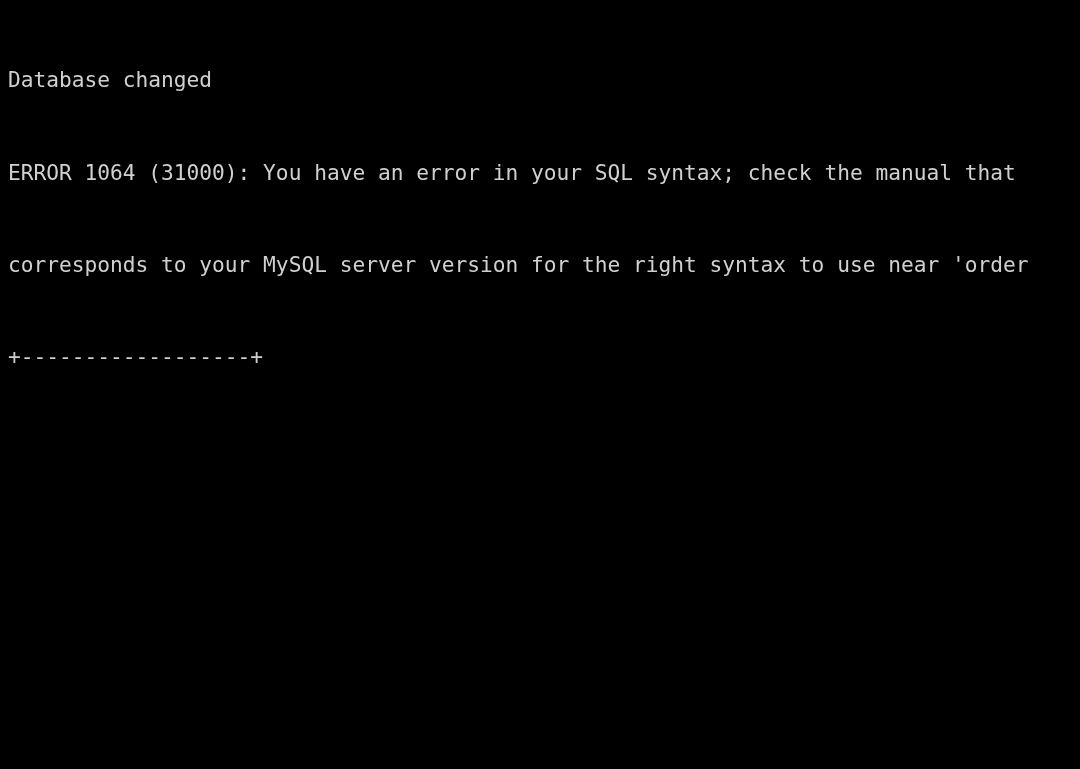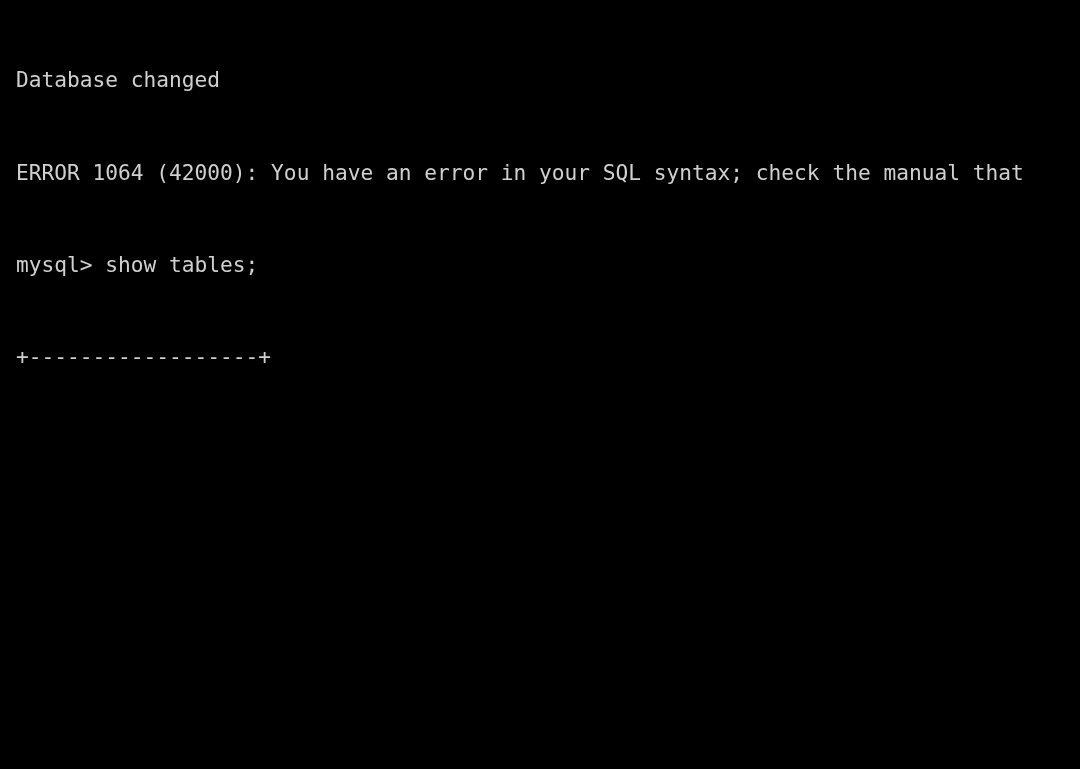--- a/index.html
+++ b/index.html
@@ -15,40 +15,40 @@
   }
   #terminal {
     width: 1080px;
     height: 769px;
     background: #000000;
     color: #d0d0d0;
     font-family: "DejaVu Sans Mono", "Liberation Mono", monospace;
     font-size: 21.2px;
     line-height: 30.7px;
     letter-spacing: 0px;
-    padding: 4px 0 0 16px;
+    padding: 4px 0 0 8px;
     box-sizing: border-box;
     white-space: pre;
     overflow: hidden;
   }
   .line {
     display: block;
     height: 30.7px;
     white-space: pre;
     font-family: "DejaVu Sans Mono", "Liberation Mono", monospace;
     color: #d0d0d0;
   }
 </style>
 </head>
 <body>
 
 <div id="terminal">
   <span class="line">Database changed</span>
-  <span class="line">ERROR 1064 (42000): You have an error in your SQL syntax; check the manual that</span>
-  <span class="line">mysql&gt; show tables;</span>
+  <span class="line">ERROR 1064 (31000): You have an error in your SQL syntax; check the manual that</span>
+  <span class="line">corresponds to your MySQL server version for the right syntax to use near 'order</span>
   <span class="line">+------------------+</span>
   
   
   
   
   
   
   
   
   

